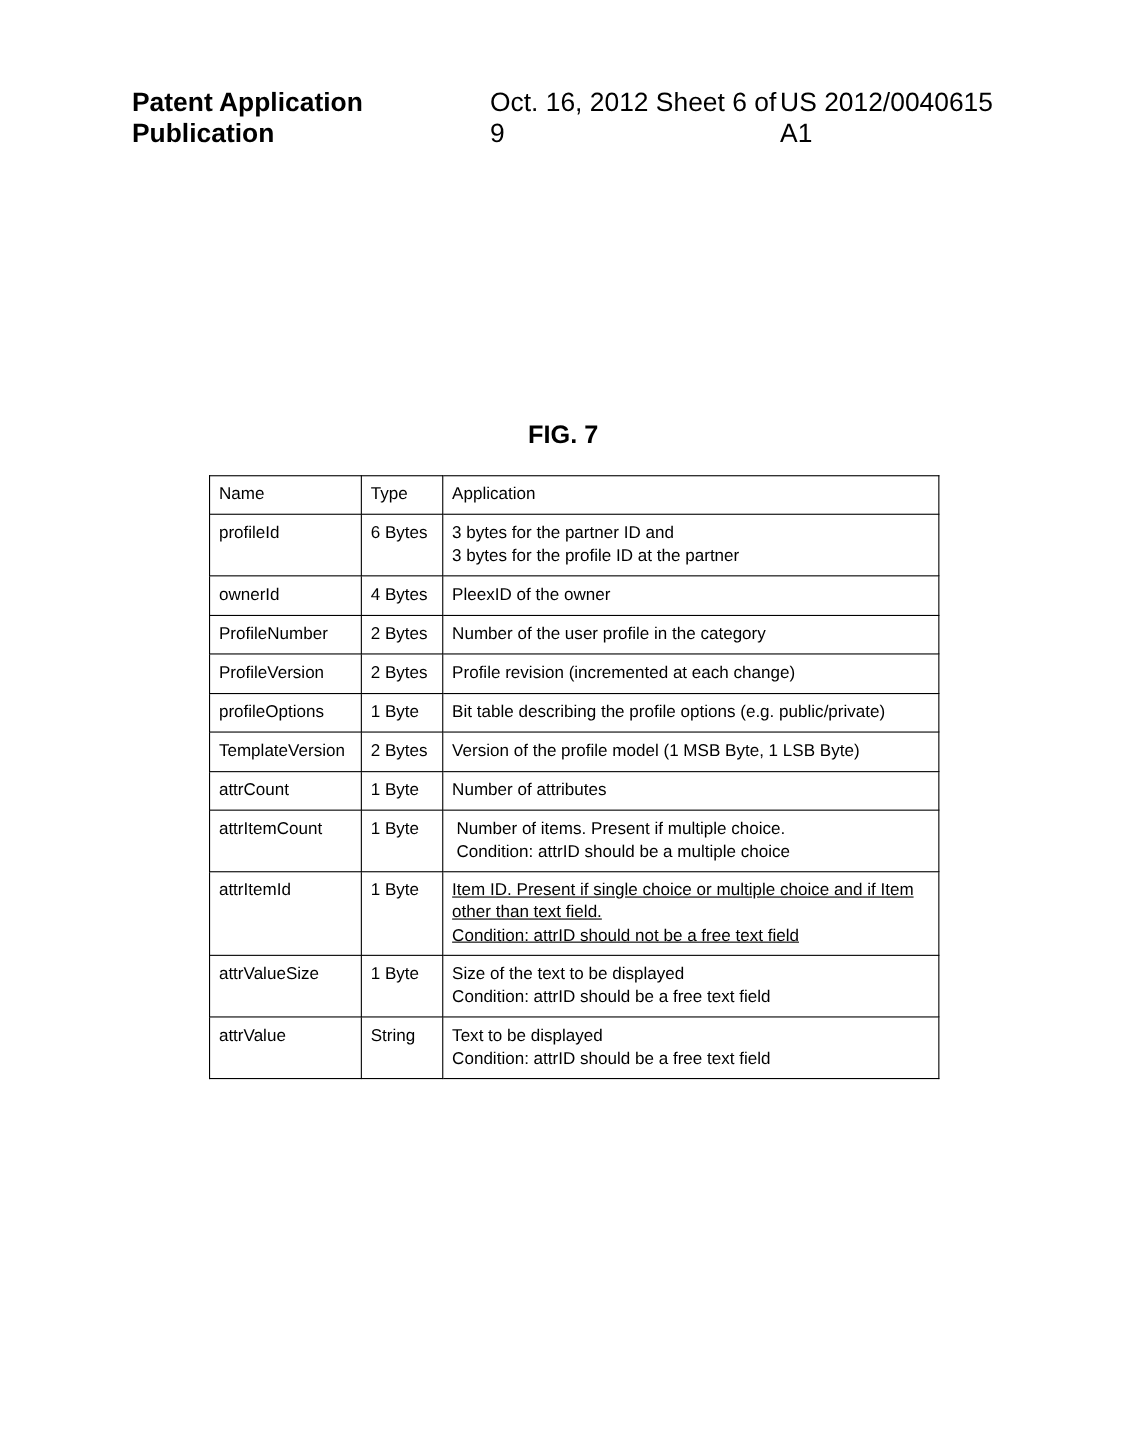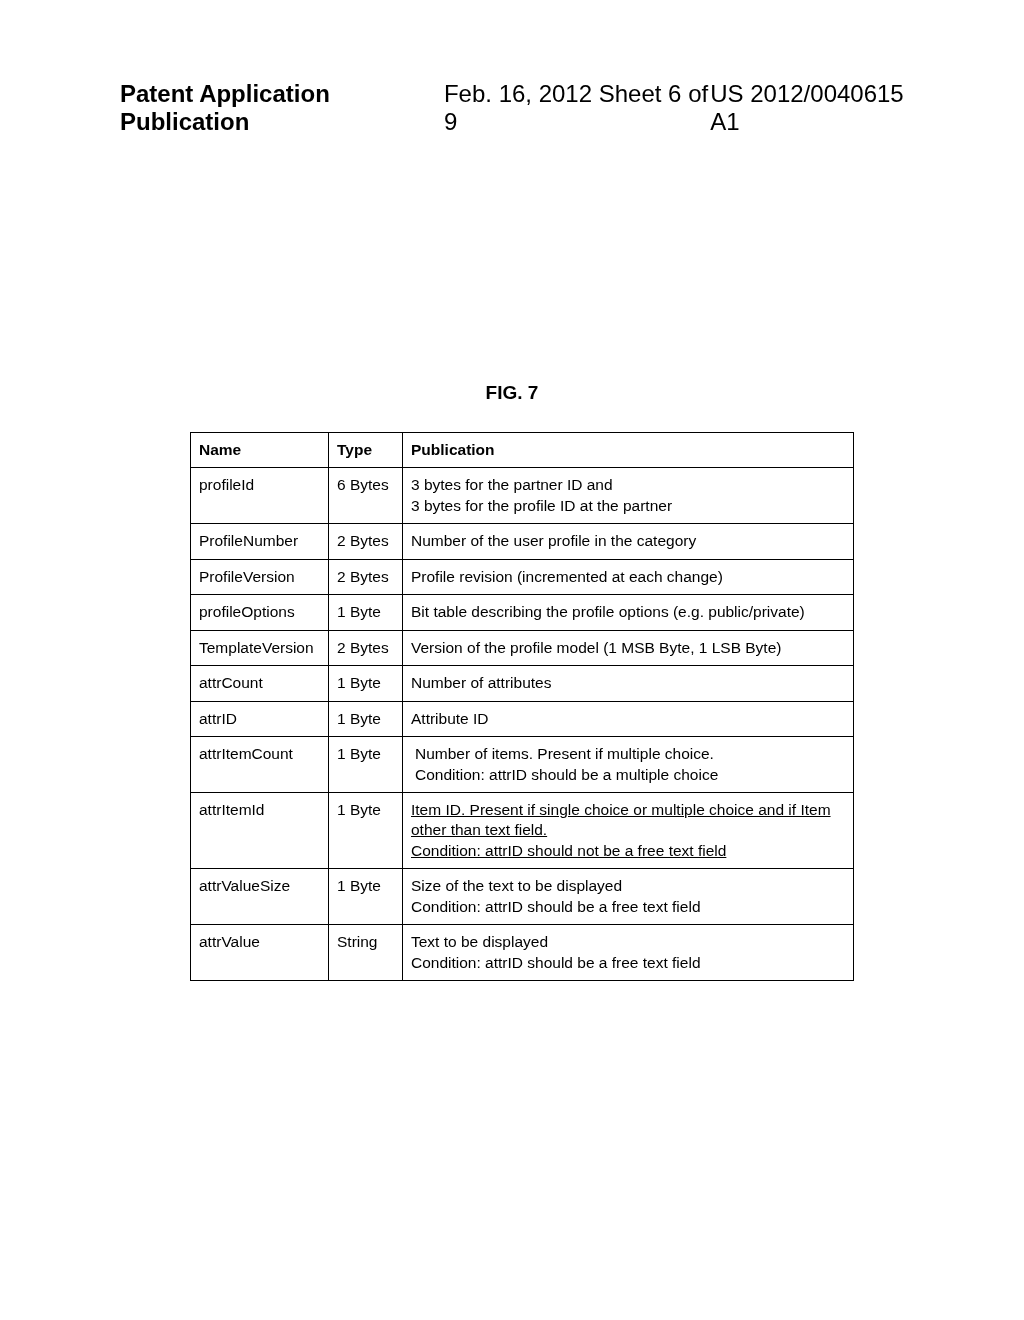--- a/index.html
+++ b/index.html
@@ -34,78 +34,83 @@
     .header .right {
       font-weight: normal;
     }
     .figure-label {
       position: absolute;
       top: 382px;
       left: 0;
       right: 0;
       text-align: center;
       font-weight: bold;
-      font-size: 19px;
+      font-size: 23px;
     }
     .table-wrap {
       position: absolute;
       top: 432px;
       left: 190px;
       width: 664px;
     }
     table {
       border-collapse: collapse;
       width: 100%;
     }
     th, td {
       border: 1px solid #000;
       padding: 7px 8px;
       text-align: left;
       vertical-align: top;
       font-size: 15.5px;
       line-height: 1.32;
     }
     th {
-      font-weight: bold;
+      font-weight: normal;
     }
     col.name { width: 138px; }
     col.type { width: 74px; }
     col.desc { width: auto; }
   </style>
 </head>
 <body>
 
 <div class="header">
   <span class="left">Patent Application Publication</span>
-  <span class="center">Feb. 16, 2012  Sheet 6 of 9</span>
+  <span class="center">Oct. 16, 2012  Sheet 6 of 9</span>
   <span class="right">US 2012/0040615 A1</span>
 </div>
 
 <div class="figure-label">FIG. 7</div>
 
 <div class="table-wrap">
   <table>
     <colgroup>
       <col class="name">
         <col class="type">
         <col class="desc">
     </colgroup>
     <thead>
       <tr>
         <th>Name</th>
         <th>Type</th>
-        <th>Publication</th>
+        <th>Application</th>
       </tr>
     </thead>
     <tbody>
         <tr>
           <td>profileId</td>
           <td>6 Bytes</td>
           <td style="white-space: pre-line;">3 bytes for the partner ID and
 3 bytes for the profile ID at the partner</td>
+        </tr>
+        <tr>
+          <td>ownerId</td>
+          <td>4 Bytes</td>
+          <td style="white-space: pre-line;">PleexID of the owner</td>
         </tr>
         <tr>
           <td>ProfileNumber</td>
           <td>2 Bytes</td>
           <td style="white-space: pre-line;">Number of the user profile in the category</td>
         </tr>
         <tr>
           <td>ProfileVersion</td>
           <td>2 Bytes</td>
           <td style="white-space: pre-line;">Profile revision (incremented at each change)</td>
@@ -117,25 +122,20 @@
         </tr>
         <tr>
           <td>TemplateVersion</td>
           <td>2 Bytes</td>
           <td style="white-space: pre-line;">Version of the profile model (1 MSB Byte, 1 LSB Byte)</td>
         </tr>
         <tr>
           <td>attrCount</td>
           <td>1 Byte</td>
           <td style="white-space: pre-line;">Number of attributes</td>
-        </tr>
-        <tr>
-          <td>attrID</td>
-          <td>1 Byte</td>
-          <td style="white-space: pre-line;">Attribute ID</td>
         </tr>
         <tr>
           <td>attrItemCount</td>
           <td>1 Byte</td>
           <td style="white-space: pre-line; padding-left: 12px;">Number of items. Present if multiple choice.
 Condition: attrID should be a multiple choice</td>
         </tr>
         <tr>
           <td>attrItemId</td>
           <td>1 Byte</td>

